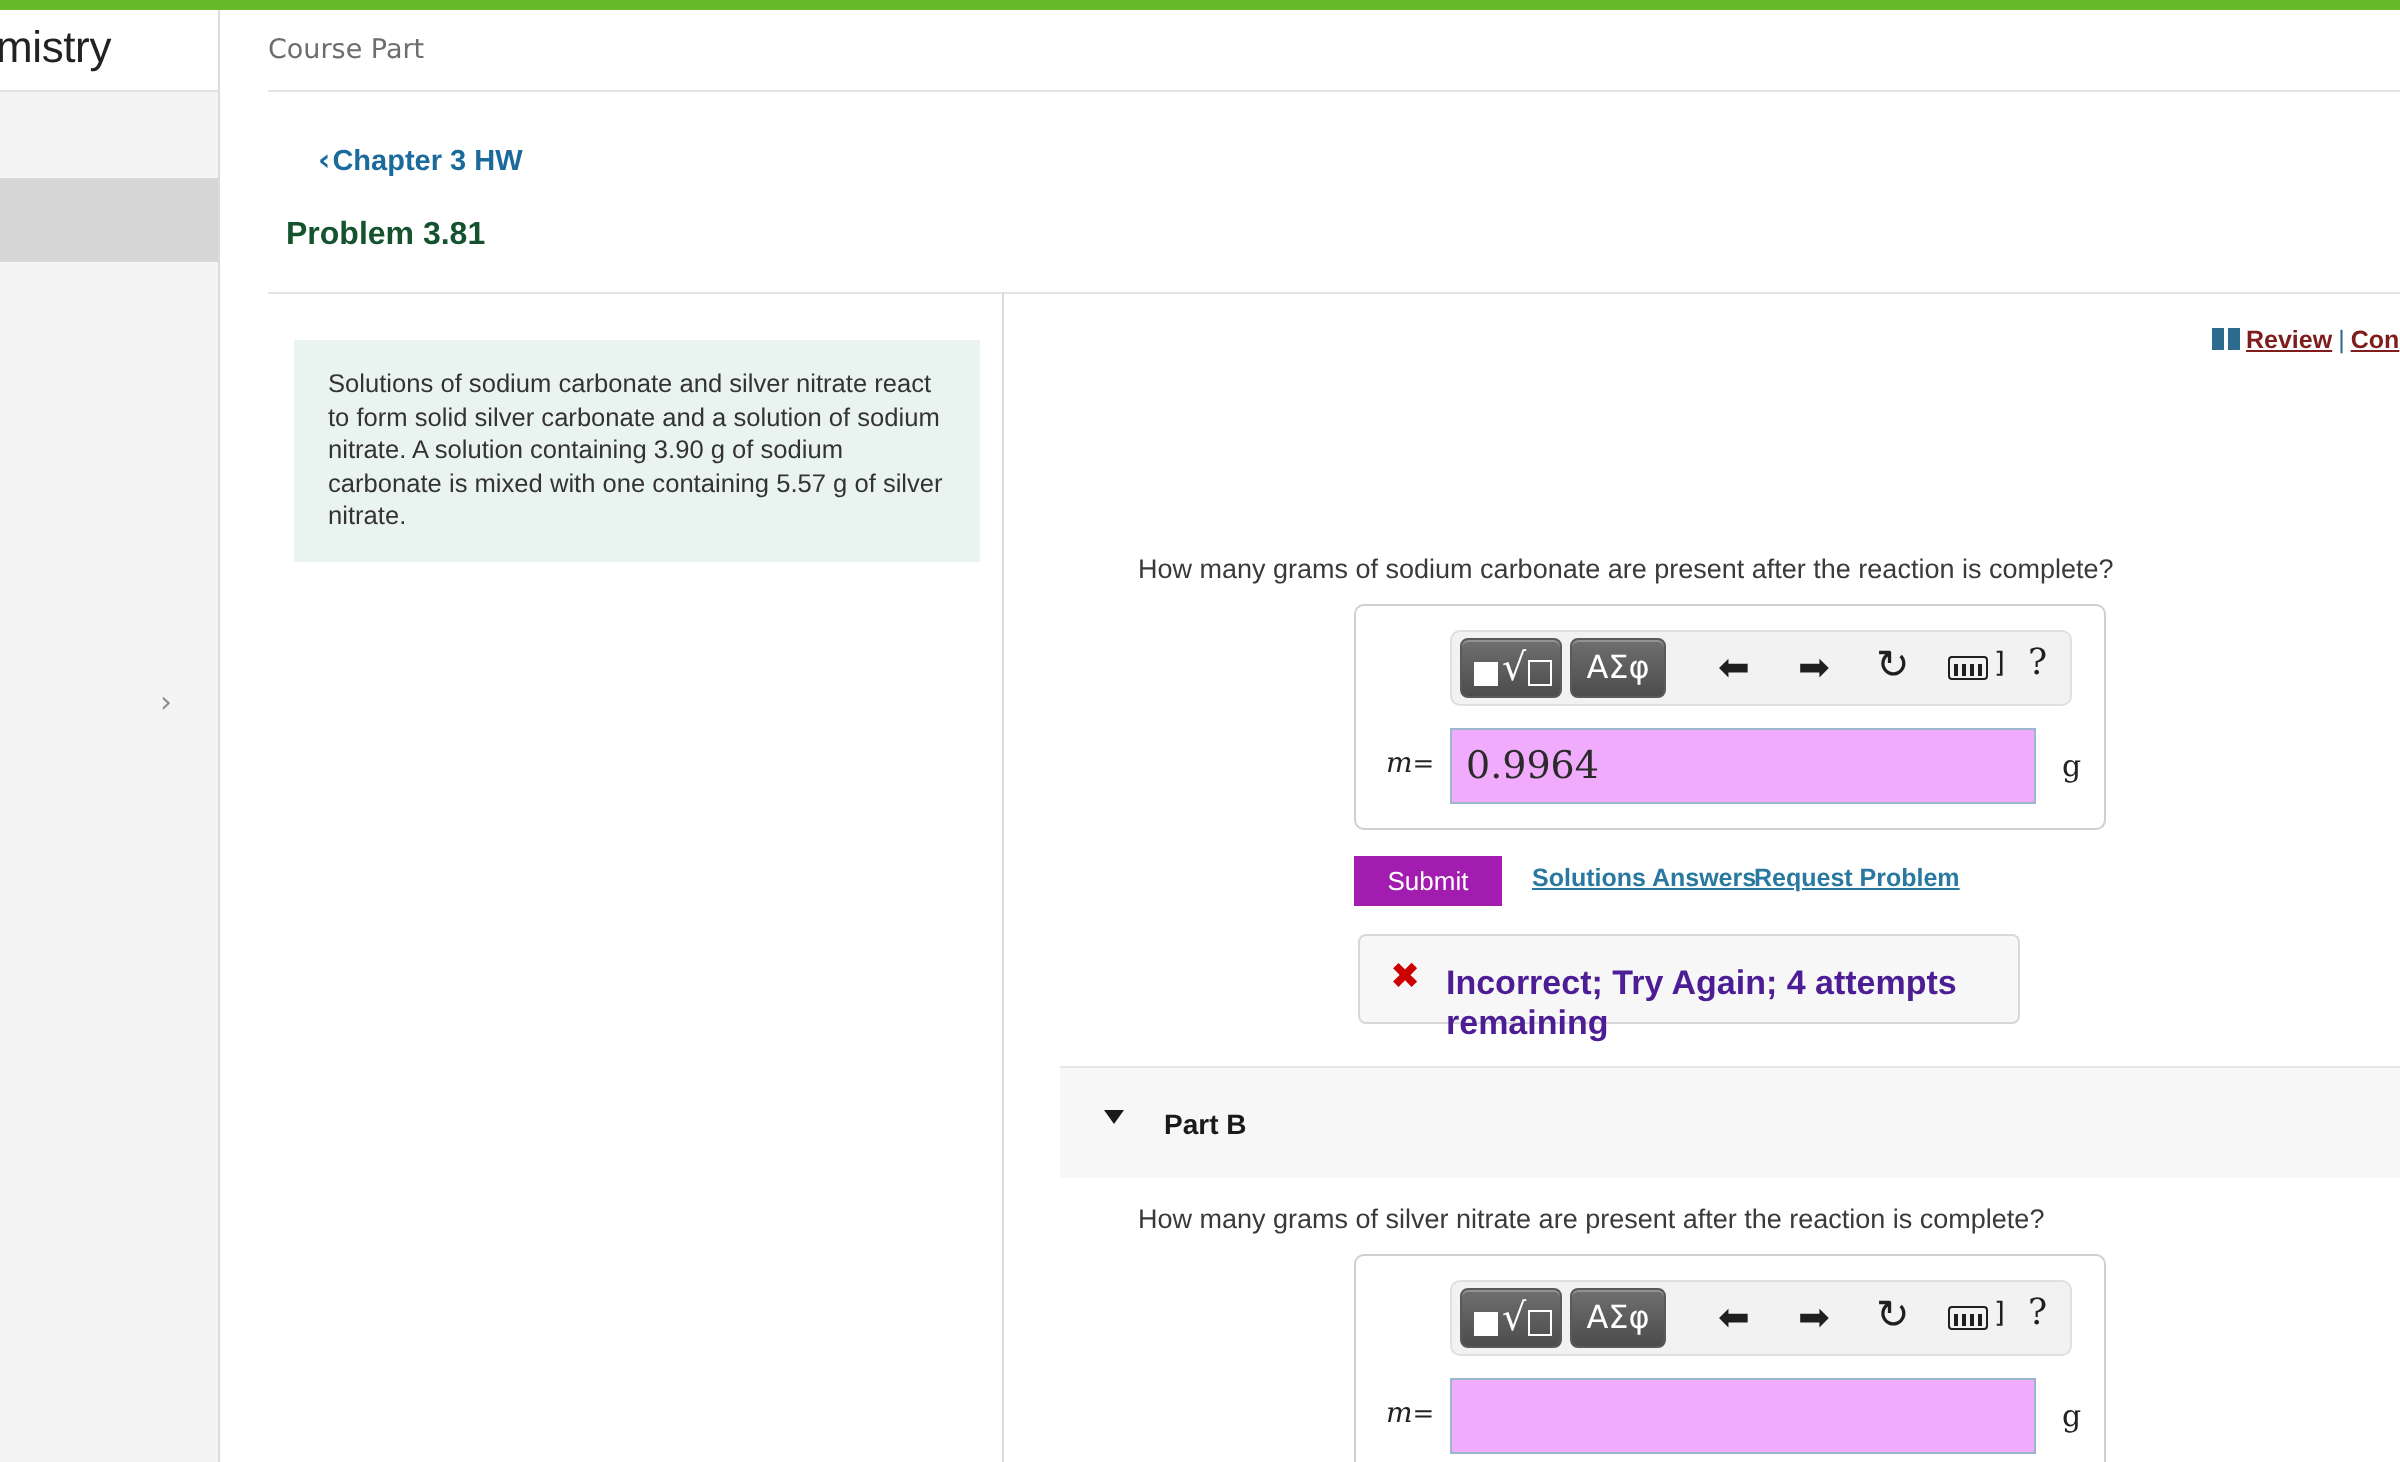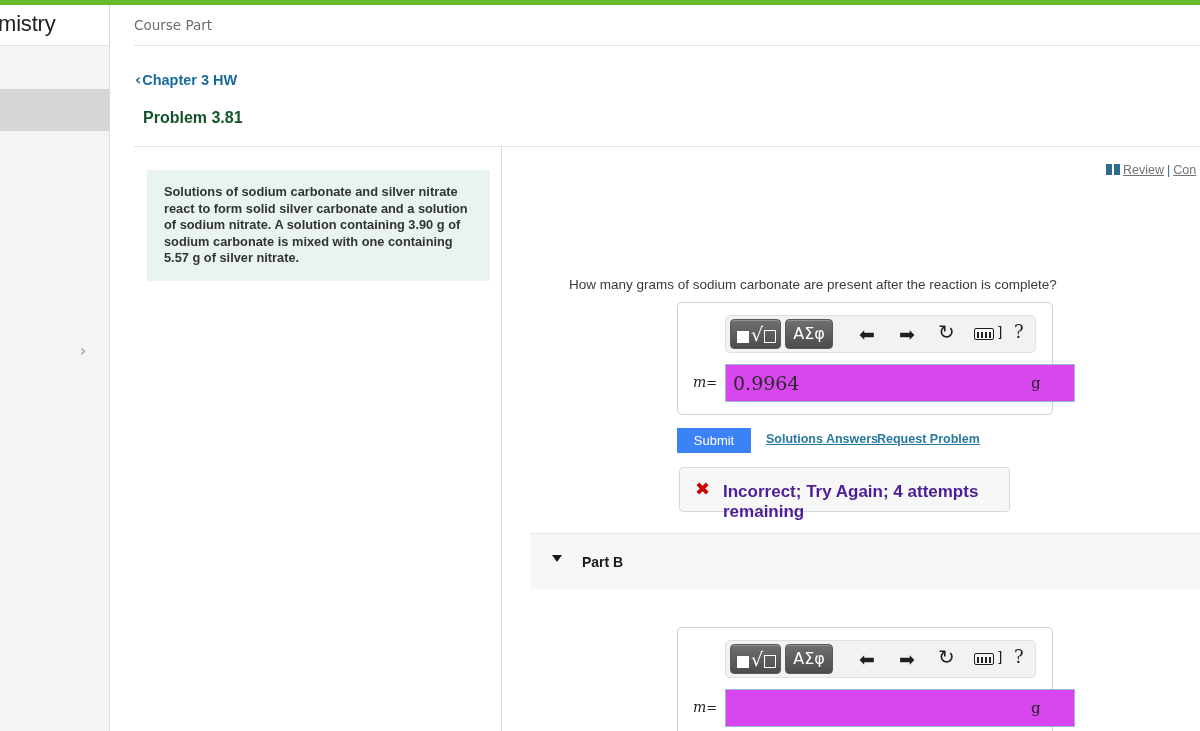--- a/index.html
+++ b/index.html
@@ -106,21 +106,21 @@
     top: 40px;
     left: 23px;
     width: 1066px;
     height: 1px;
     background: #e4e4e4;
   }
 
   .back-link {
     position: absolute;
     top: 66px;
-    left: 24px;
+    left: 48px;
     font-size: 14.5px;
     font-weight: bold;
     color: #1b6a9c;
     text-decoration: none;
     white-space: nowrap;
   }
   .back-chevron {
     font-family: "DejaVu Sans", sans-serif;
     font-weight: bold;
     font-size: 15px;
@@ -147,21 +147,20 @@
   
   .statement-box {
     position: absolute;
     top: 165px;
     left: 36px;
     width: 343px;
     min-height: 92px;
     background: #e9f4f1;
     box-sizing: border-box;
     padding: 14px 16px 14px 17px;
-    font-weight: bold;
   }
   .statement-text {
     font-size: 12.8px;
     line-height: 16.5px;
     color: #333333;
     font-family: "Liberation Sans", sans-serif;
   }
 
   .vdivider {
     position: absolute;
@@ -191,22 +190,23 @@
   .book-icon span {
     position: absolute;
     top: 0;
     width: 6px;
     height: 11px;
     background: #2d6b8f;
   }
   .book-icon span.l { left: 0; }
   .book-icon span.r { left: 8px; }
   .review-link, .con-link {
-    color: #737373;
+    color: #7f1d1d;
     text-decoration: underline;
+    font-weight: bold;
   }
   .review-sep {
     color: #2d6b8f;
     margin: 0 3px;
     text-decoration: none;
   }
 
   
   .part-header {
     position: absolute;
@@ -379,24 +379,24 @@
     color: #222;
   }
   .m-eq {
     font-style: normal;
     font-size: 13px;
   }
   .answer-input {
     position: absolute;
     left: 47px;
     top: 1px;
-    width: 350px;
+    width: 293px;
     height: 38px;
     border: 1px solid #9bb7cc;
-    background: #d946ef;
+    background: #f0abfc;
     box-sizing: border-box;
     font-family: "DejaVu Serif", serif;
     font-size: 19px;
     color: #2a2a2a;
     padding: 0 7px;
     line-height: 36px;
     outline: none;
   }
   .unit-label {
     position: absolute;
@@ -412,21 +412,21 @@
     position: absolute;
     left: 566px;
     top: 423px;
     height: 24px;
   }
   .submit-btn {
     position: absolute;
     left: 0; top: 0;
     width: 74px;
     height: 25px;
-    background: #3b82f6;
+    background: #a21caf;
     color: #ffffff;
     border: none;
     font-family: "Liberation Sans", sans-serif;
     font-size: 13px;
     cursor: pointer;
     padding: 0;
   }
   .prev-answers {
     position: absolute;
     left: 89px;
@@ -549,20 +549,21 @@
   <div class="feedback">
     <div class="feedback-x">✖</div>
     <div class="feedback-text">Incorrect; Try Again; 4 attempts remaining</div>
   </div>
 
   <div class="part-header b">
     <div class="part-caret"></div>
     <div class="part-label">Part B</div>
   </div>
 
+  <div class="question b">How many grams of silver nitrate are present after the reaction is complete?</div>
 
   <div class="answer-card b">
     <div class="mathbar">
       <div class="mb-btn mb-tmpl">
         <div class="tmpl-square"></div>
         <div class="tmpl-root">√</div>
         <div class="tmpl-rootbox"></div>
       </div>
       <div class="mb-btn mb-greek">ΑΣφ</div>
       <div class="mb-icon mb-undo">⬅</div>

